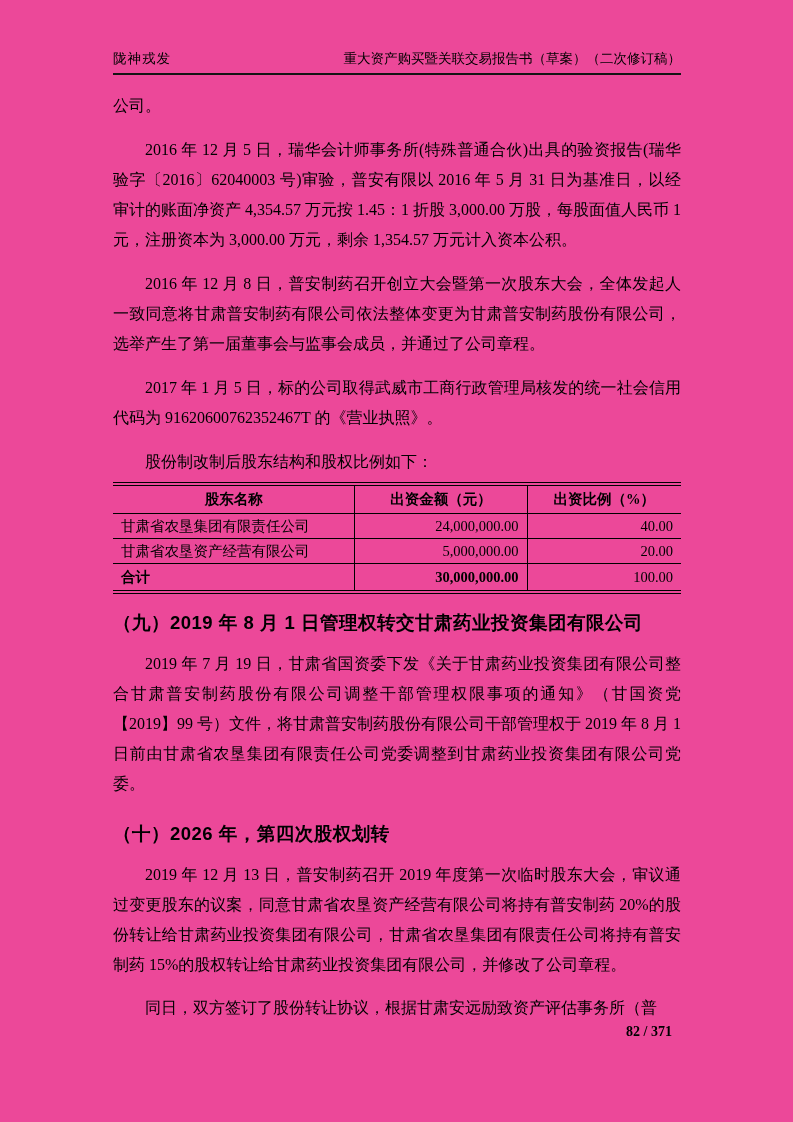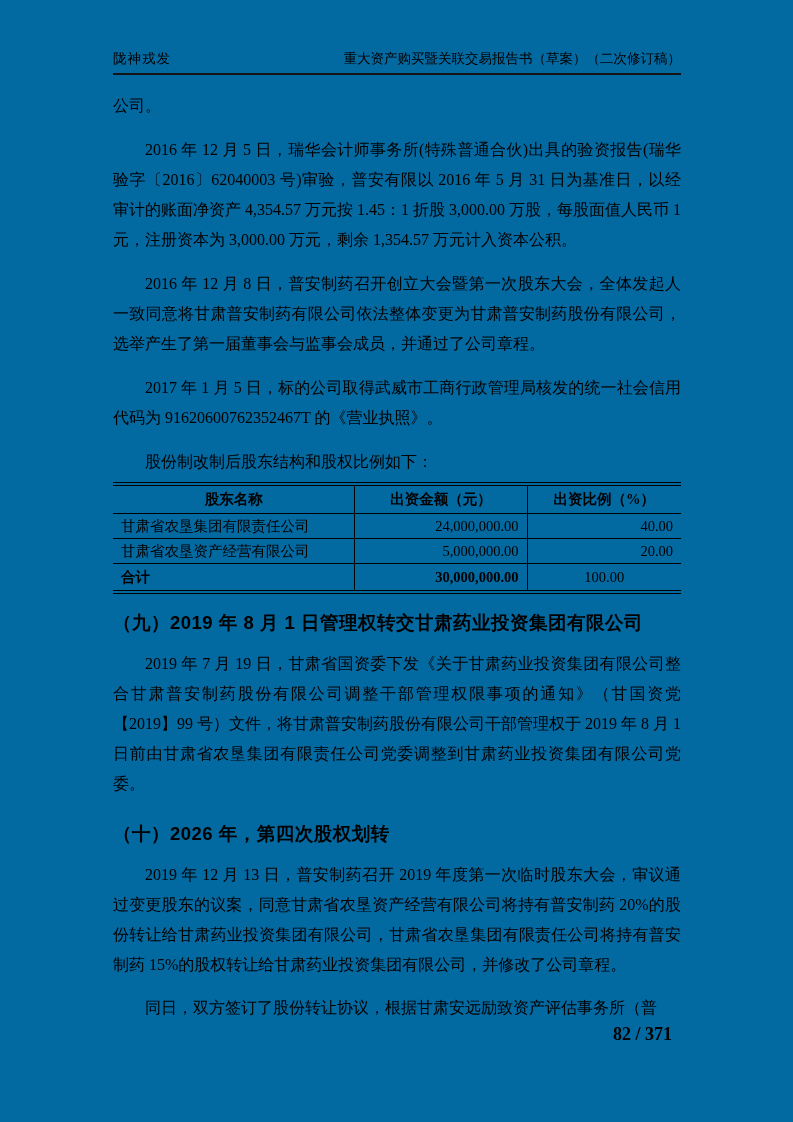--- a/index.html
+++ b/index.html
@@ -1,21 +1,21 @@
 <!DOCTYPE html>
 <html><head>
 <meta charset="utf-8">
 <style>
   html, body { margin: 0; padding: 0; background: #ffffff; }
   .page {
     position: relative;
     width: 793px;
     height: 1122px;
     margin: 0 auto;
-    background: #0369a1;
+    background: #ec4899;
     box-sizing: border-box;
     padding: 50px 112px 0 113px;
     overflow: hidden;
     font-family: "Liberation Serif", "DejaVu Serif", serif;
     color: #000000;
   }
   .doc-header {
     display: flex;
     justify-content: space-between;
     align-items: flex-end;
@@ -58,35 +58,35 @@
     height: 20px;
   }
   table.shareholding th + th,
   table.shareholding td + td { border-left: 1px solid #000; }
   table.shareholding tr.data-row td { border-bottom: 1px solid #000; }
   table.shareholding tr.data-row:last-of-type td { border-bottom: 1.5px solid #000; }
   td.cell-name { text-align: left; }
   td.cell-num  { text-align: right; }
   tr.total-row td.cell-total-label { font-weight: bold; padding: 3px 8px; }
   tr.total-row td.cell-total-amount { text-align: right; font-weight: bold; padding: 3px 8px; }
-  tr.total-row td.cell-total-ratio { text-align: center; padding: 3px 8px; }
+  tr.total-row td.cell-total-ratio { text-align: right; padding: 3px 8px; }
   h2.section-heading {
     font-family: "Liberation Sans", "DejaVu Sans", sans-serif;
     font-size: 18.5px;
     font-weight: bold;
     line-height: 26px;
     margin: 16px 0 0 0;
     letter-spacing: 0.5px;
   }
   h2.section-heading.second { margin-top: 22px; }
   .page-footer {
     position: absolute;
     top: 1024px;
     right: 121px;
-    font-size: 18px;
+    font-size: 14px;
     font-weight: bold;
     font-family: "Liberation Serif", "DejaVu Serif", serif;
   }
 </style>
 </head>
 <body>
 
 <div class="page">
 
   <div class="doc-header">

